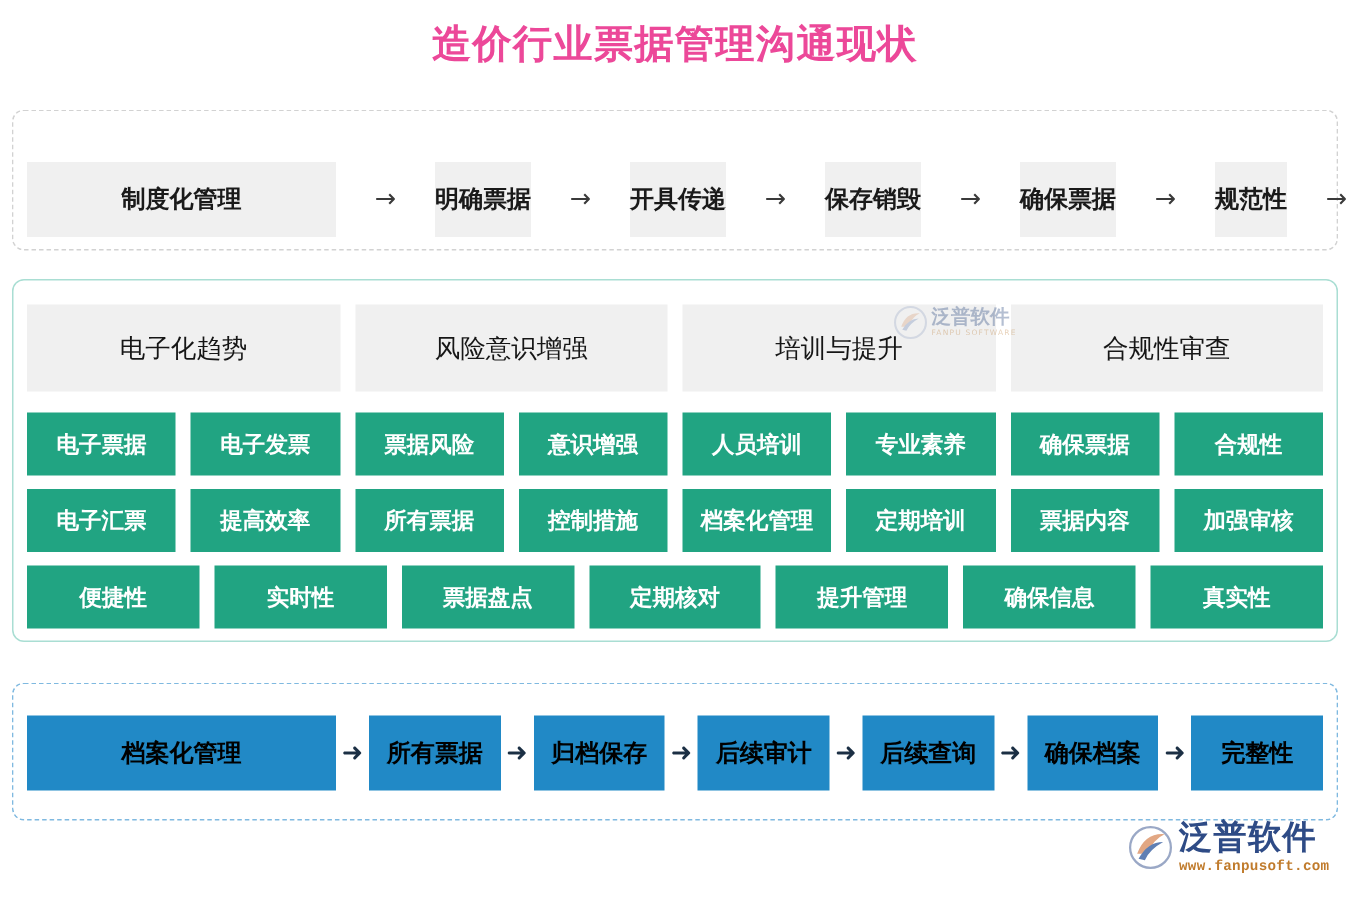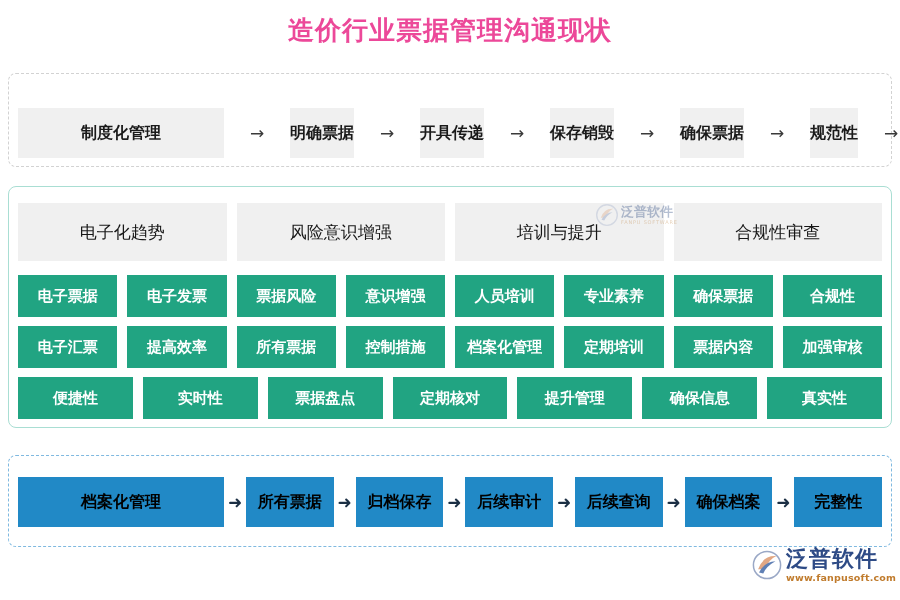--- a/index.html
+++ b/index.html
@@ -214,20 +214,21 @@
     white-space: nowrap;
     letter-spacing: 1px;
   }
   .brand-logo .bl-url {
     font-size: 9.5px;
     font-weight: bold;
     color: #c07b2c;
     white-space: nowrap;
     margin-top: 3px;
     letter-spacing: 0.2px;
+    font-family: Liberation Mono, monospace;
   }
 </style>
 </head>
 <body>
 
 <div class="page-title">造价行业票据管理沟通现状</div>
 
 <div class="panel panel-top">
   <div class="flow-row flow-top">
     <div class="flow-box lead">制度化管理</div>

